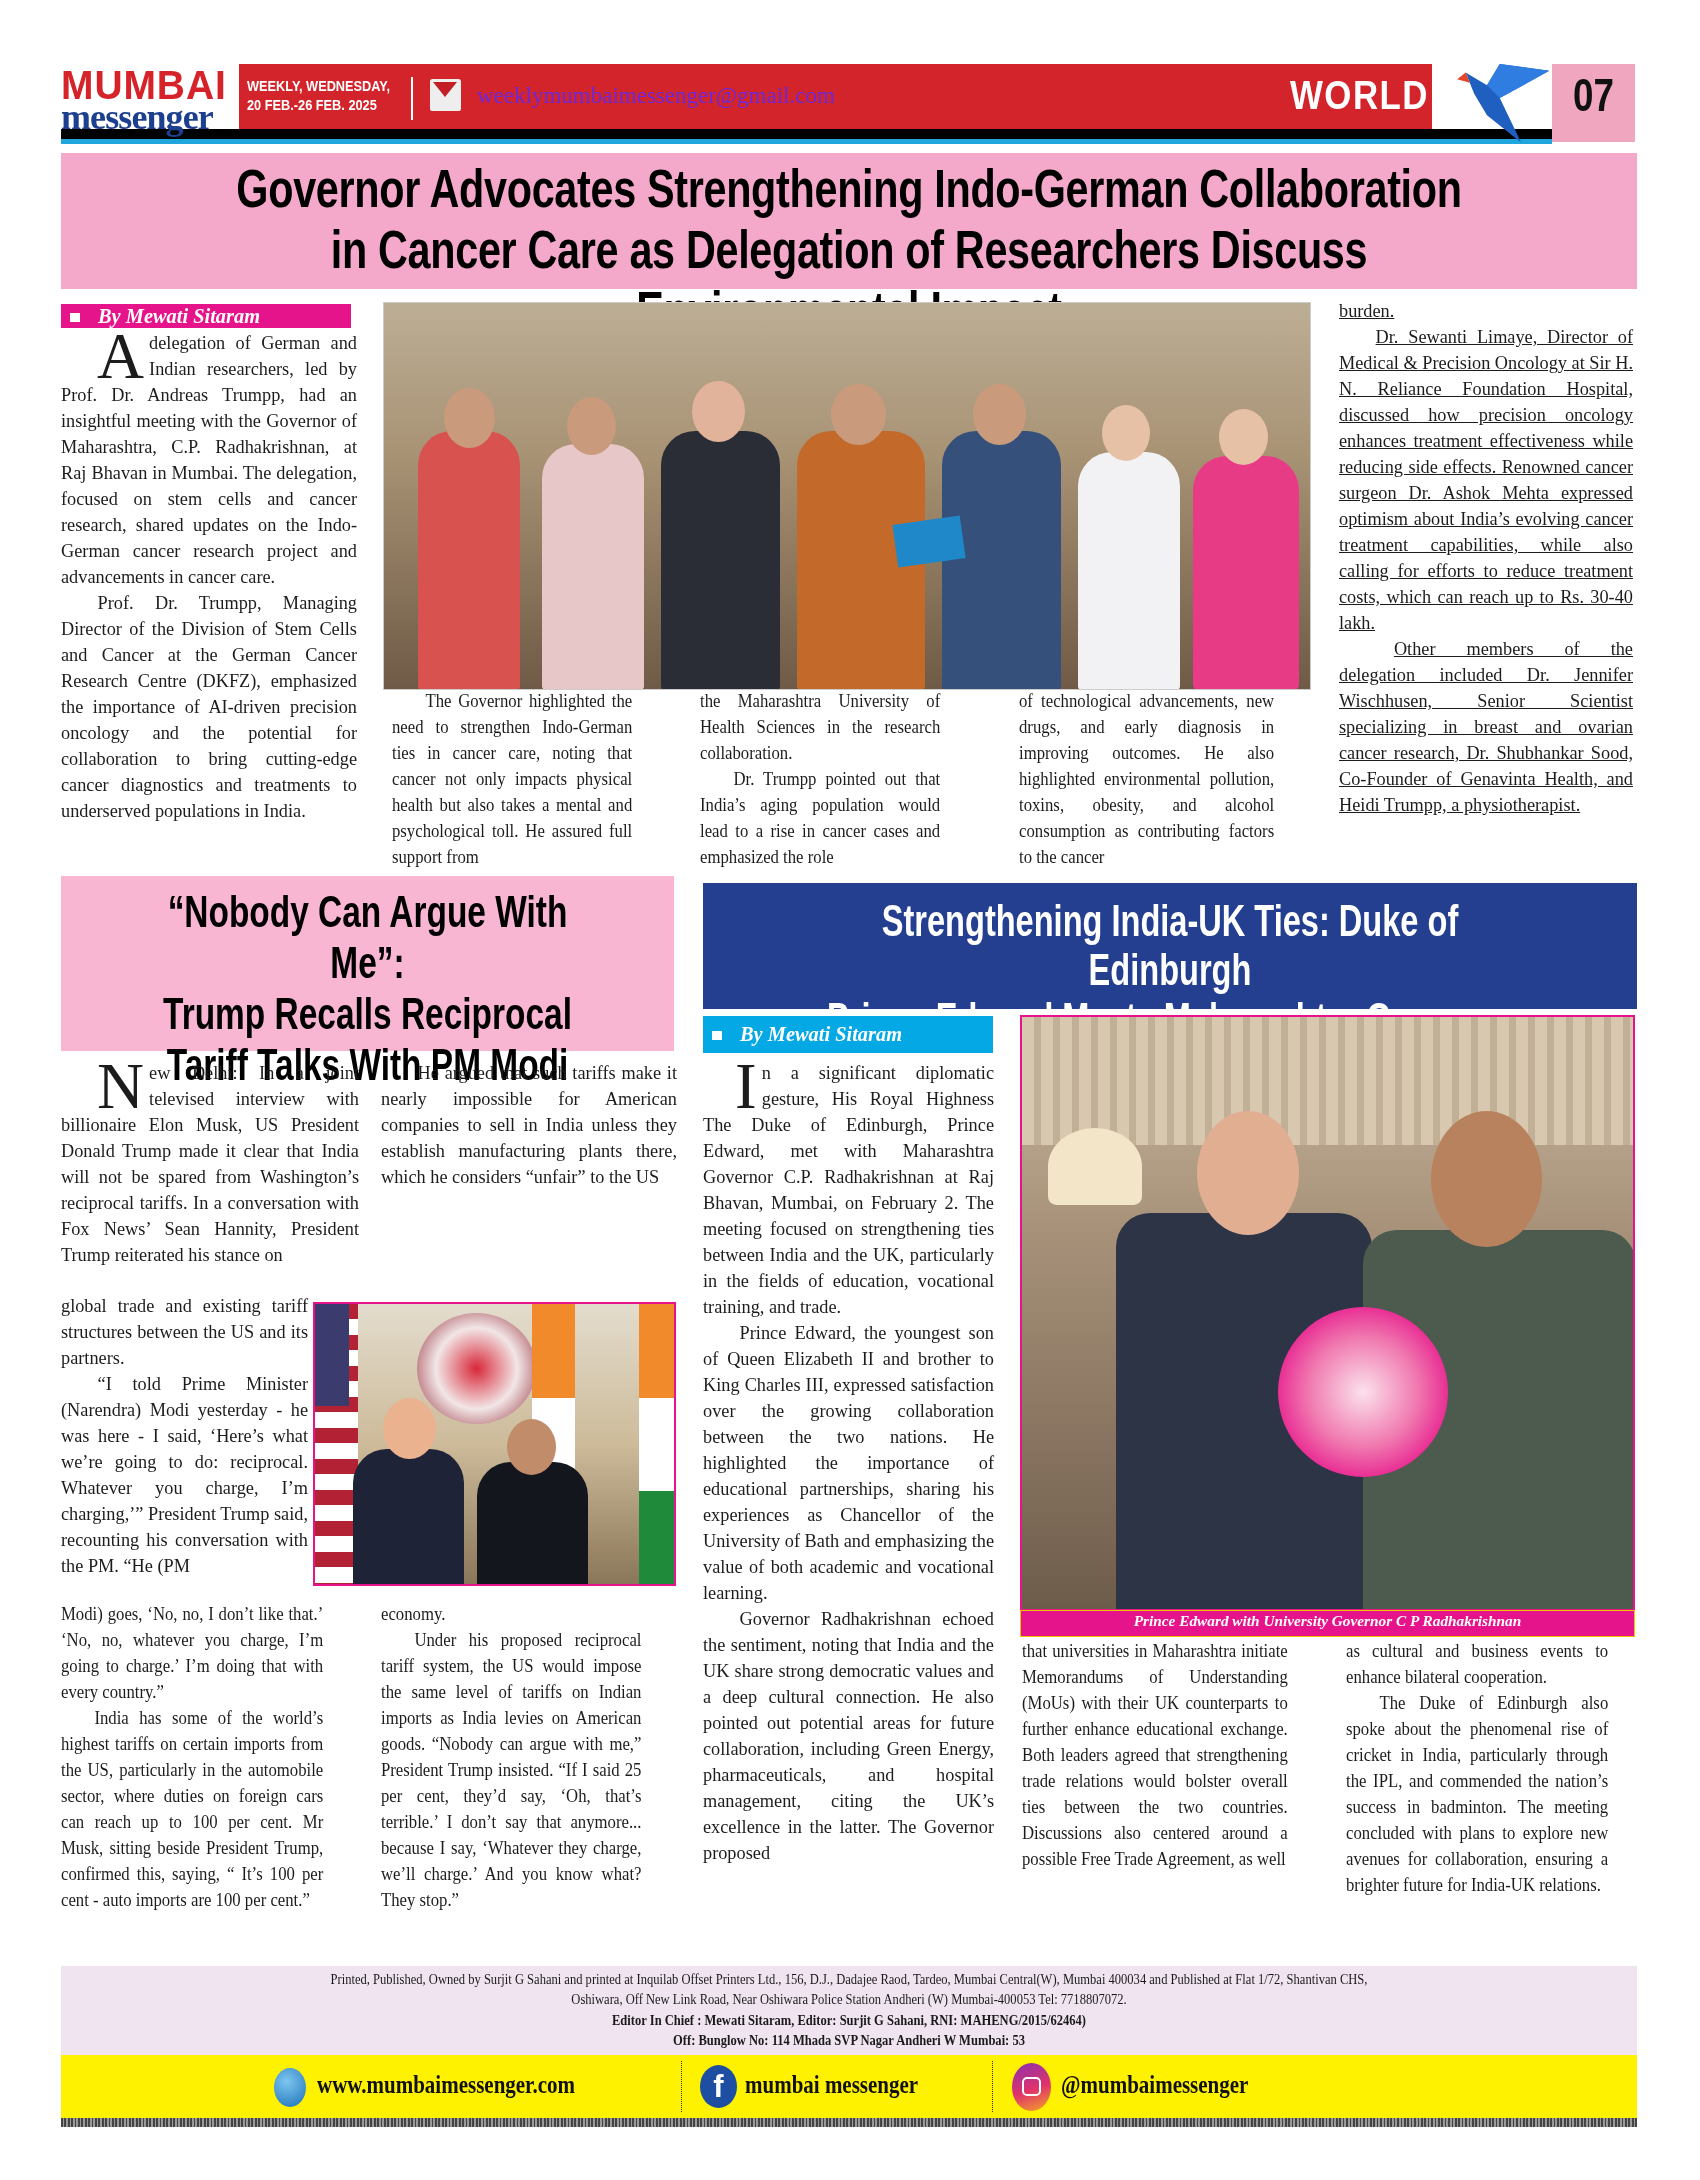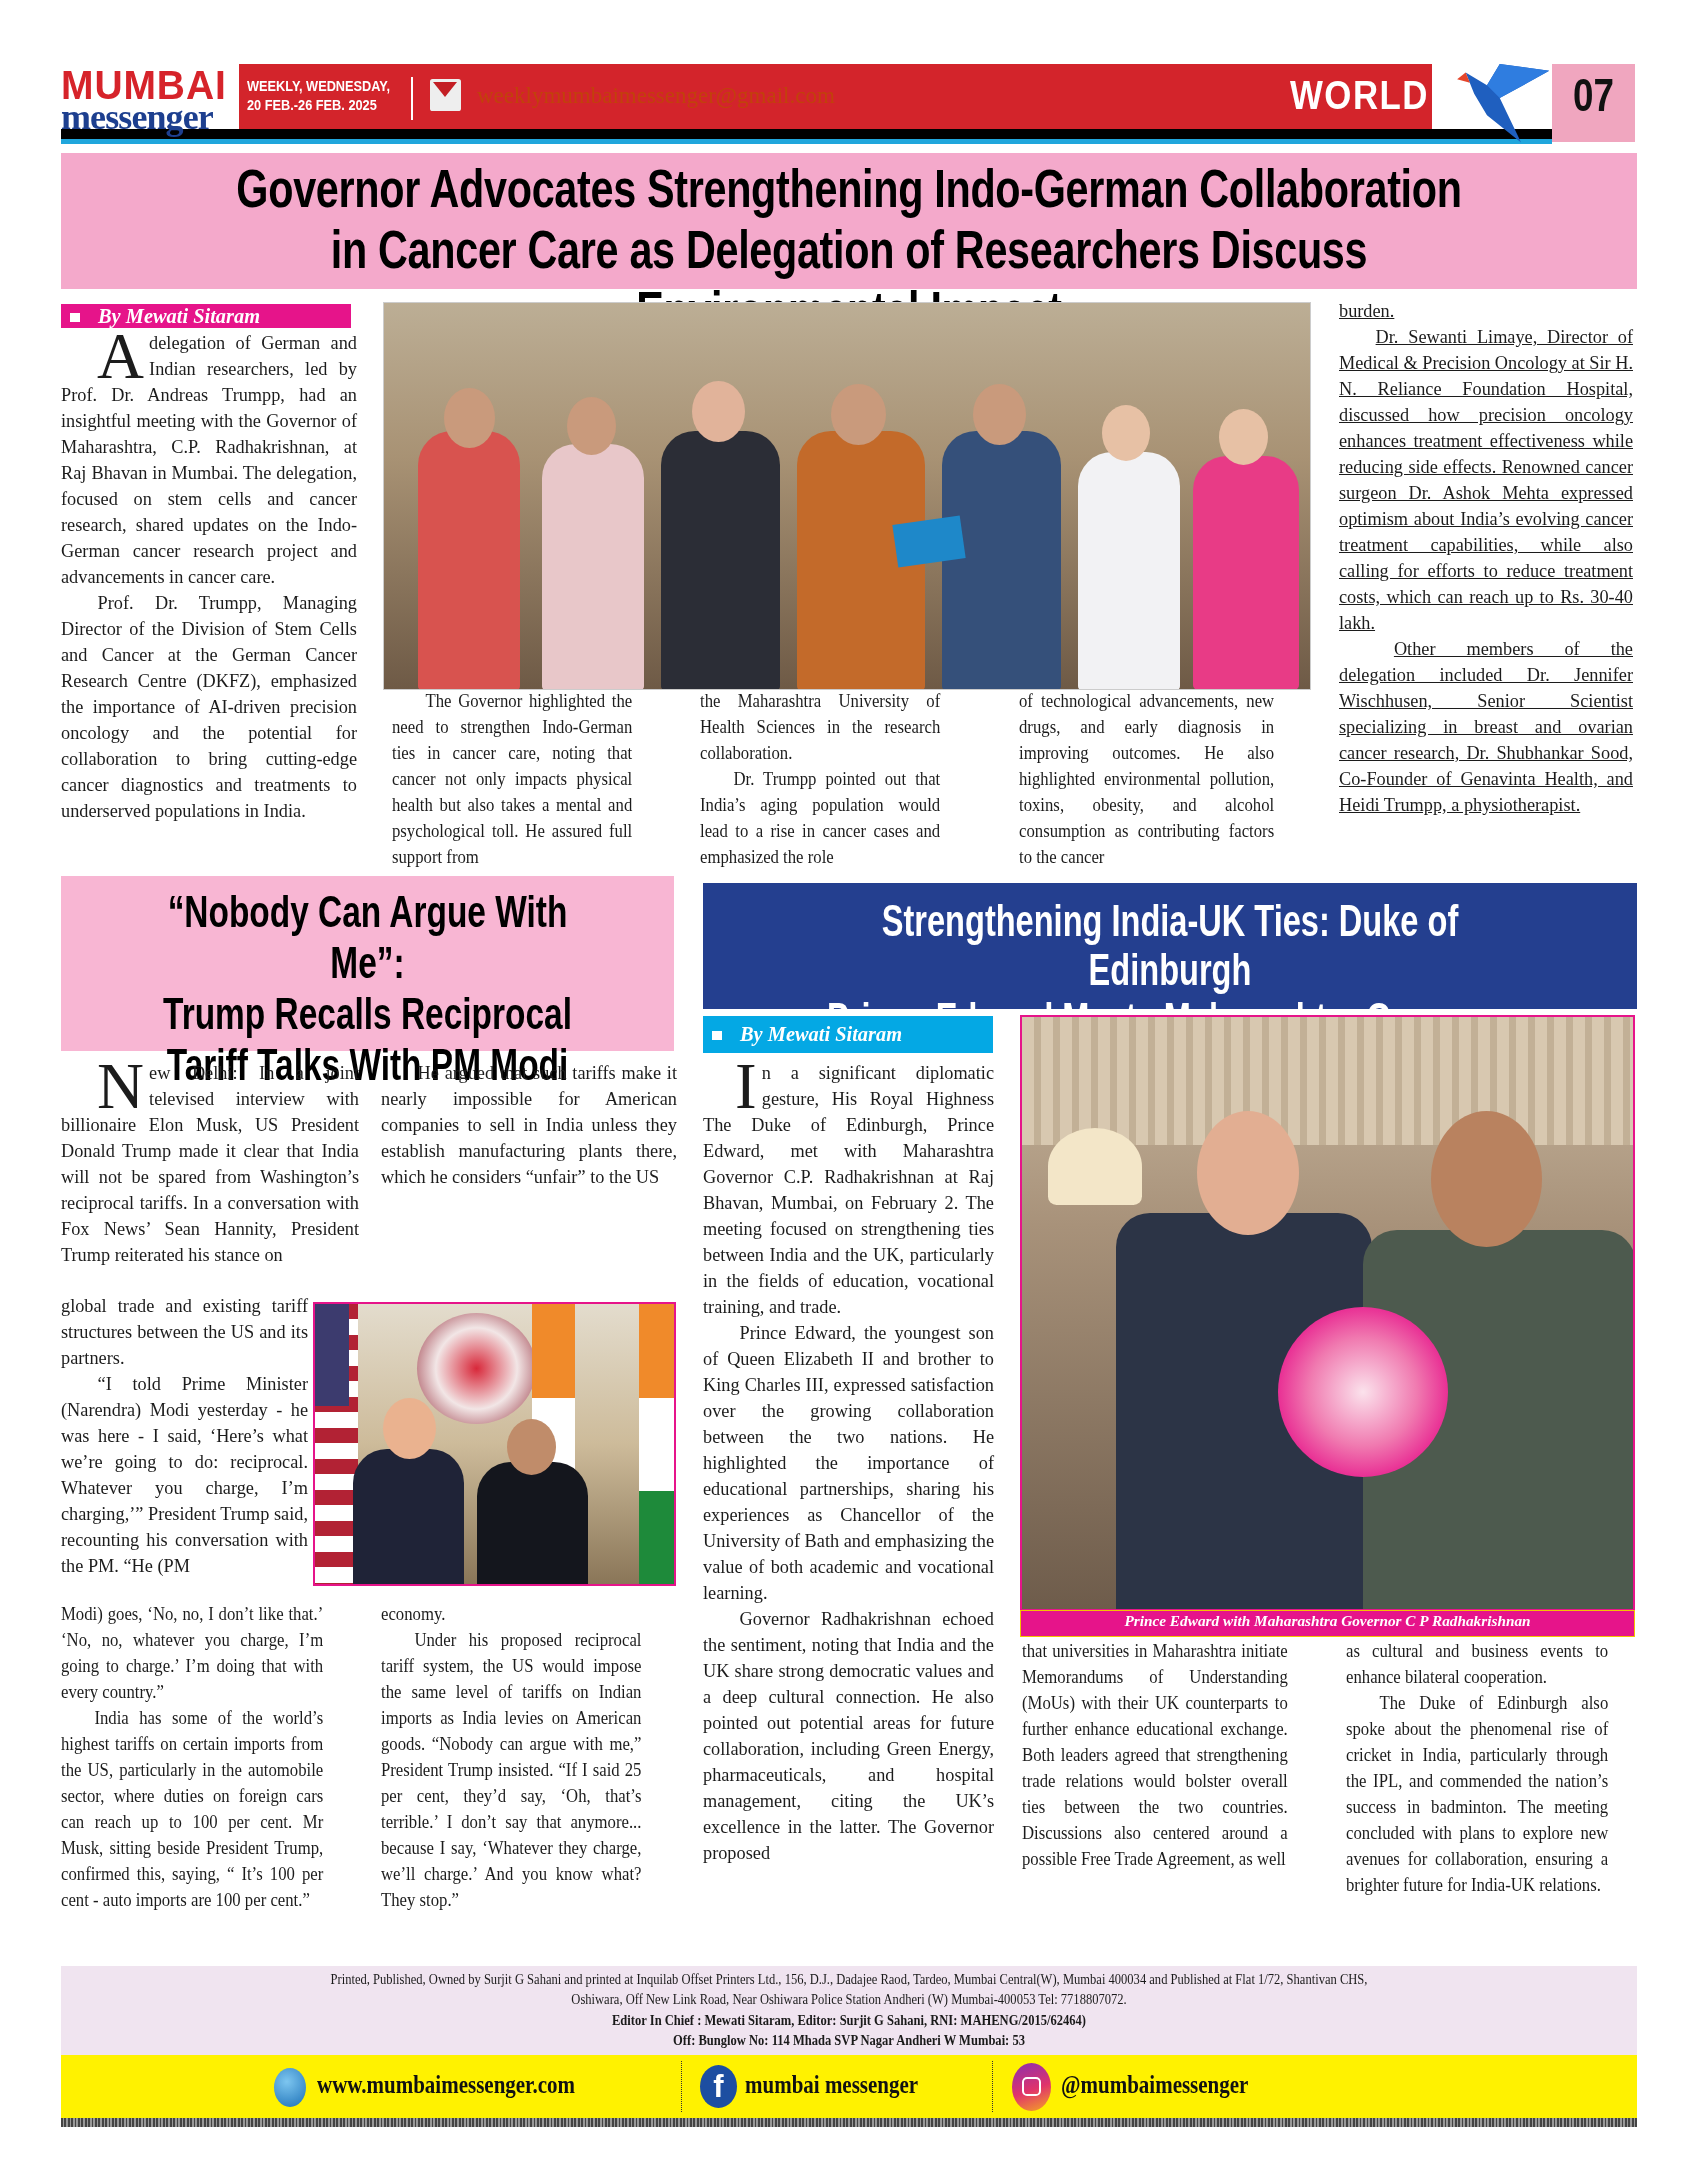--- a/index.html
+++ b/index.html
@@ -12,21 +12,21 @@
   .mast-logo { left: 61px; top: 66px; width: 177px; height: 70px; }
   .logo-top { font-family: "Liberation Sans", sans-serif; font-weight: 900; font-size: 39px; color: #d6232a; letter-spacing: 0.9px; line-height: 37px; transform: scaleY(1.05); }
   .logo-bot { font-family: "Liberation Serif", serif; font-weight: 900; font-size: 36px; color: #1d3f8f; line-height: 29px; letter-spacing: -0.9px; }
   .mast-red { left: 239px; top: 64px; width: 1193px; height: 65px; background: #d3242b; }
   .mast-black { left: 61px; top: 129px; width: 1491px; height: 10.2px; background: #000; }
   .mast-blue { left: 61px; top: 139px; width: 1491px; height: 5.1px; background: #20a6dc; }
   .mast-date { left: 247px; top: 77px; color: #fff; font-family: "Liberation Sans", sans-serif; font-weight: 700; font-size: 14.5px; line-height: 19px; transform: scaleX(0.88); transform-origin: left; }
   .mast-divider { left: 411px; top: 77px; width: 1.7px; height: 43px; background: #fff; }
   .mail-icon { left: 430px; top: 79px; width: 31px; height: 32px; background: #eee; border-radius: 2.6px; }
   .mail-icon::before { content: ""; position: absolute; left: 2.6px; top: 3.4px; width: 0; height: 0; border-left: 12.8px solid transparent; border-right: 12.8px solid transparent; border-top: 15.3px solid #c31e24; }
-  .mail-email { left: 477px; top: 83px; color: #c2410c; font-size: 23px; }
+  .mail-email { left: 477px; top: 83px; color: #6d28d9; font-size: 23px; }
   .world-label { left: 1290px; top: 72px; color: #fff; font-family: "Liberation Sans", sans-serif; font-weight: 900; font-size: 41px; letter-spacing: 1.7px; transform: scaleX(0.85); transform-origin: left; }
   .bird-icon { left: 1440px; top: 64px; width: 111px; height: 81px; }
   .page-box { left: 1552px; top: 64px; width: 83px; height: 78px; background: #f0a6bf; }
   .page-num { left: 1552px; top: 68px; width: 83px; text-align: center; font-family: "Liberation Sans", sans-serif; font-weight: 900; font-size: 46px; color: #111; transform: scaleX(0.8); }
 
   
   .hl1-box { left: 61px; top: 153px; width: 1576px; height: 136px; background: #f4a9cb; }
   .hl1 { left: 61px; top: 158px; width: 1576px; text-align: center; font-family: "Liberation Sans", sans-serif; font-weight: 900; font-size: 53px; line-height: 61px; color: #000; transform: scaleX(0.78); transform-origin: center; letter-spacing: -0.4px; }
 
   
@@ -197,21 +197,21 @@
 <div class="abs photo photo-pe">
   <div style="position:absolute; left:0; top:0; width:615px; height:128px; background:repeating-linear-gradient(90deg,#d8c8b0 0 12px,#c2b096 12px 19px);"></div>
   <div style="position:absolute; left:25.6px; top:111px; width:94px; height:77px; border-radius:50% 50% 8.5px 8.5px; background:#f3e6c8;"></div>
   <div class="person" style="left:94px; top:196px; width:256px; height:400px; background:#2c3446;"></div>
     <div class="head" style="left:175px; top:94px; width:102px; height:124px; background:#e2ae92;"></div>
   <div class="person" style="left:341px; top:213px; width:273px; height:383px; background:#4d5a4e;"></div>
     <div class="head" style="left:409px; top:94px; width:111px; height:136px; background:#b9825f;"></div>
   <div style="position:absolute; left:256px; top:290px; width:170px; height:170px; border-radius:50%; background:radial-gradient(circle,#fbe2ec 0%,#f07ab0 45%,#e6148a 80%);"></div>
 </div>
 <div class="abs caption-bar"></div>
-<div class="abs caption">Prince Edward with Maharashtra Governor C P Radhakrishnan</div>
+<div class="abs caption">Prince Edward with University Governor C P Radhakrishnan</div>
 
 <div class="abs col col-narrow" style="left:1022px; top:1638px; width:302px;">
   <p class="noind">that universities in Maharashtra initiate Memorandums of Understanding (MoUs) with their UK counterparts to further enhance educational exchange. Both leaders agreed that strengthening trade relations would bolster overall ties between the two countries. Discussions also centered around a possible Free Trade Agreement, as well</p>
 </div>
 <div class="abs col col-narrow" style="left:1346px; top:1638px; width:298px;">
   <p class="noind">as cultural and business events to enhance bilateral cooperation.</p>
   <p>The Duke of Edinburgh also spoke about the phenomenal rise of cricket in India, particularly through the IPL, and commended the nation’s success in badminton. The meeting concluded with plans to explore new avenues for collaboration, ensuring a brighter future for India-UK relations.</p>
 </div>
 
 <div class="abs foot-box"></div>

